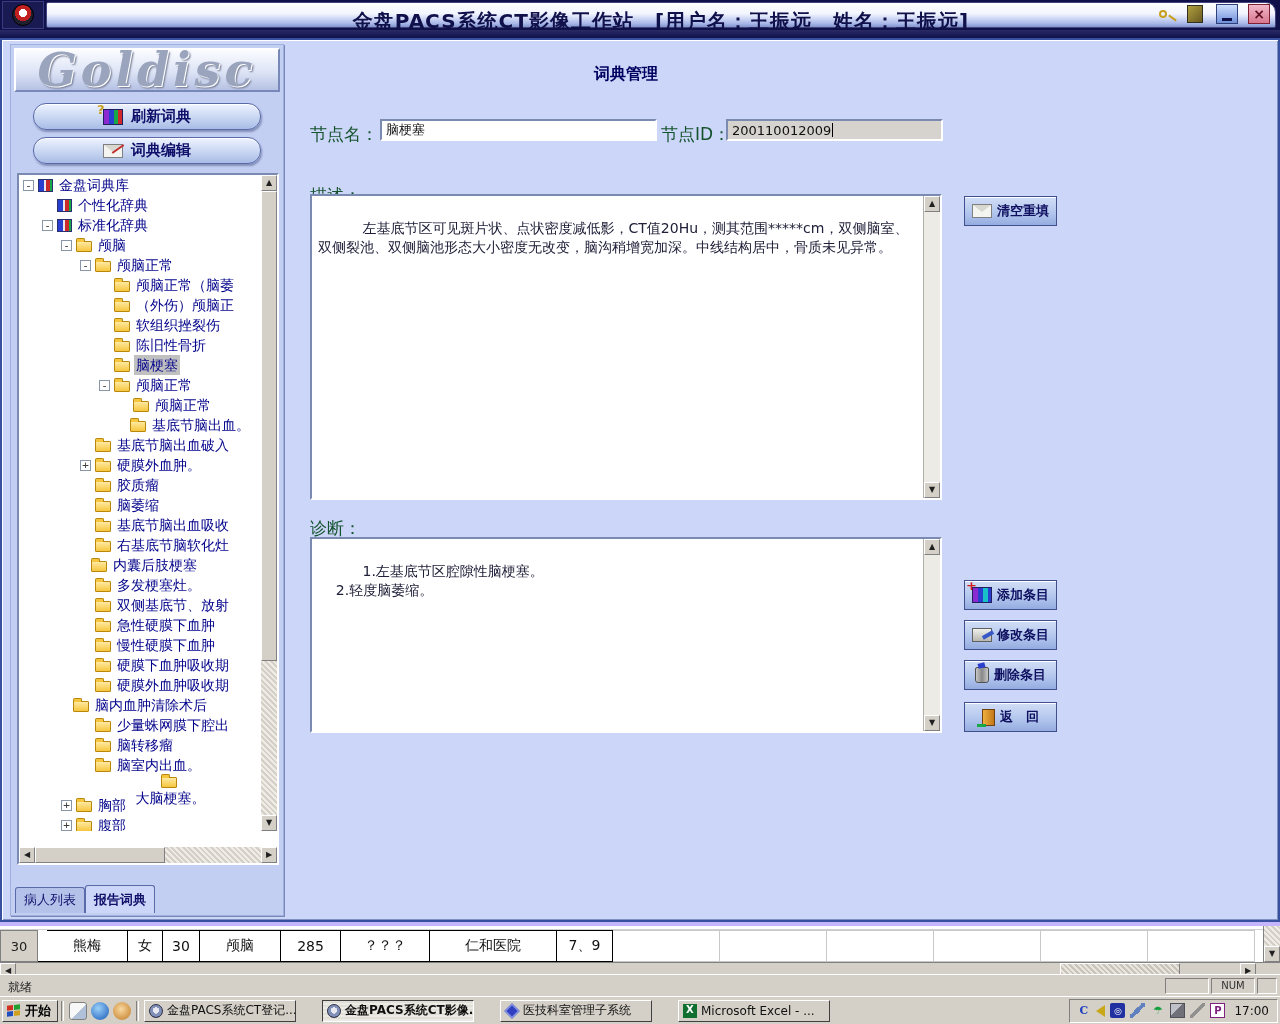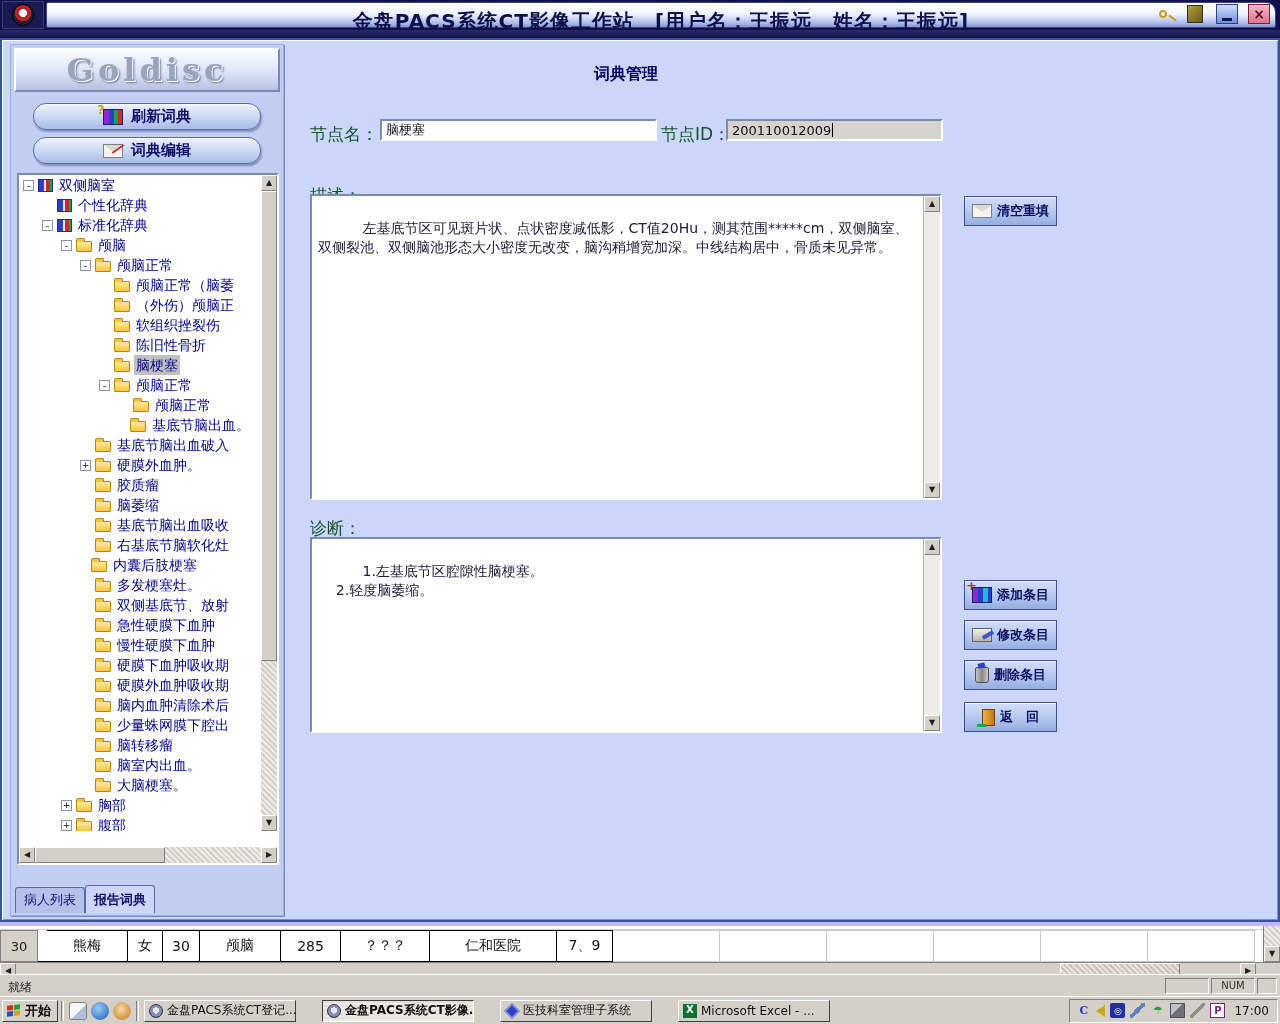--- a/index.html
+++ b/index.html
@@ -22,21 +22,21 @@
   .close-btn { background:linear-gradient(180deg,#f0b8c8,#d87890); border:1px solid #802030; color:#601020; font-weight:bold; font-size:14px; }
 
   #navstrip { position:absolute; left:0; top:30px; width:1280px; height:8px; background:linear-gradient(180deg,#2a2a66,#10104a); }
 
   
   #mainwin { position:absolute; left:0; top:38px; width:1280px; height:884px; background:#ccd6f8; border:2px solid #3850a0; box-shadow:inset 1px 1px 0 #ffffff, inset -1px -1px 0 #8090c0; }
 
   
   #sidebar { position:absolute; left:8px; top:4px; width:274px; height:872px; background:#c2cef2; border:1px solid #9fb0dc; box-shadow:1px 1px 0 #7888b8; }
   #logo-area { position:absolute; left:3px; top:3px; width:266px; height:44px; background:linear-gradient(180deg,#fbfcff 0%,#dde4f6 55%,#b6c2e4 100%); border:2px solid; border-color:#ffffff #7888b8 #7888b8 #ffffff; display:flex; align-items:center; justify-content:center; }
-  #logo-area span { font-family:"DejaVu Serif","Liberation Serif",serif; font-weight:bold; font-size:32px; letter-spacing:4px; color:#9aa4bc; text-shadow:1px 1px 0 #ffffff, 2px 2px 2px #707890; }
+  #logo-area span { font-family:"DejaVu Serif","Liberation Serif",serif; font-style:italic; font-weight:bold; font-size:46px; letter-spacing:4px; color:#9aa4bc; text-shadow:1px 1px 0 #ffffff, 2px 2px 2px #707890; }
   .side-btn { position:absolute; left:22px; width:228px; height:27px; border-radius:13px; background:linear-gradient(180deg,#eef3ff 0%,#c8d6f2 55%,#a8bce6 100%); border:1px solid #5a6aa8; box-shadow:0 1px 0 #ffffff inset, 1px 2px 2px rgba(40,50,100,.4); display:flex; align-items:center; justify-content:center; gap:8px; font-size:15px; font-weight:bold; color:#10106a; cursor:pointer; }
   #btn-refresh { top:58px;gap:8px; }
   #btn-edit { top:92px; }
   .books-big { width:20px; height:16px; background:linear-gradient(90deg,#8a2ad0 0 5px,#2a3fd0 5px 10px,#18a848 10px 14px,#d02a2a 14px 20px); border:1px solid #202060; position:relative; }
   .books-big::after { content:"?"; position:absolute; left:-7px; top:-8px; color:#c8a020; font-weight:bold; font-size:13px; }
   .env-big { width:20px; height:14px; background:#f4f4f0; border:1px solid #808080; position:relative; }
   .env-big::before { content:""; position:absolute; left:0; top:0; border-left:9px solid transparent; border-right:9px solid transparent; border-top:7px solid #d8d8d0; }
   .env-big::after { content:""; position:absolute; right:-3px; top:3px; width:14px; height:2px; background:#c03030; transform:rotate(-35deg); }
 
   
@@ -169,21 +169,21 @@
     <div class="side-btn" id="btn-edit">
       <span class="env-big"></span>
       <span>词典编辑</span>
     </div>
 
     <div id="tree-panel">
       <div id="tree-rows">
           <div class="tree-row" style="padding-left: 4px;">
             <span class="expand-box">-</span>
             <span class="tree-ic books-ic"></span>
-            <span class="tree-label">双侧脑室</span>
+            <span class="tree-label">金盘词典库</span>
           </div>
           <div class="tree-row" style="padding-left: 23px;">
             <span class="expand-spacer"></span>
             <span class="tree-ic books-ic"></span>
             <span class="tree-label">个性化辞典</span>
           </div>
           <div class="tree-row" style="padding-left: 23px;">
             <span class="expand-box">-</span>
             <span class="tree-ic books-ic"></span>
             <span class="tree-label">标准化辞典</span>
@@ -296,41 +296,41 @@
           <div class="tree-row" style="padding-left: 61px;">
             <span class="expand-spacer"></span>
             <span class="tree-ic folder-ic"></span>
             <span class="tree-label">硬膜下血肿吸收期</span>
           </div>
           <div class="tree-row" style="padding-left: 61px;">
             <span class="expand-spacer"></span>
             <span class="tree-ic folder-ic"></span>
             <span class="tree-label">硬膜外血肿吸收期</span>
           </div>
-          <div class="tree-row" style="padding-left: 61px;">
+          <div class="tree-row" style="padding-left: 39px;">
             <span class="expand-spacer"></span>
             <span class="tree-ic folder-ic"></span>
             <span class="tree-label">脑内血肿清除术后</span>
           </div>
           <div class="tree-row" style="padding-left: 61px;">
             <span class="expand-spacer"></span>
             <span class="tree-ic folder-ic"></span>
             <span class="tree-label">少量蛛网膜下腔出</span>
           </div>
           <div class="tree-row" style="padding-left: 61px;">
             <span class="expand-spacer"></span>
             <span class="tree-ic folder-ic"></span>
             <span class="tree-label">脑转移瘤</span>
           </div>
           <div class="tree-row" style="padding-left: 61px;">
             <span class="expand-spacer"></span>
             <span class="tree-ic folder-ic"></span>
             <span class="tree-label">脑室内出血。</span>
           </div>
-          <div class="tree-row" style="padding-left: 61px;">
+          <div class="tree-row" style="padding-left: 61px; flex-direction: column;">
             <span class="expand-spacer"></span>
             <span class="tree-ic folder-ic"></span>
             <span class="tree-label">大脑梗塞。</span>
           </div>
           <div class="tree-row" style="padding-left: 42px;">
             <span class="expand-box">+</span>
             <span class="tree-ic folder-ic"></span>
             <span class="tree-label">胸部</span>
           </div>
           <div class="tree-row" style="padding-left: 42px;">

